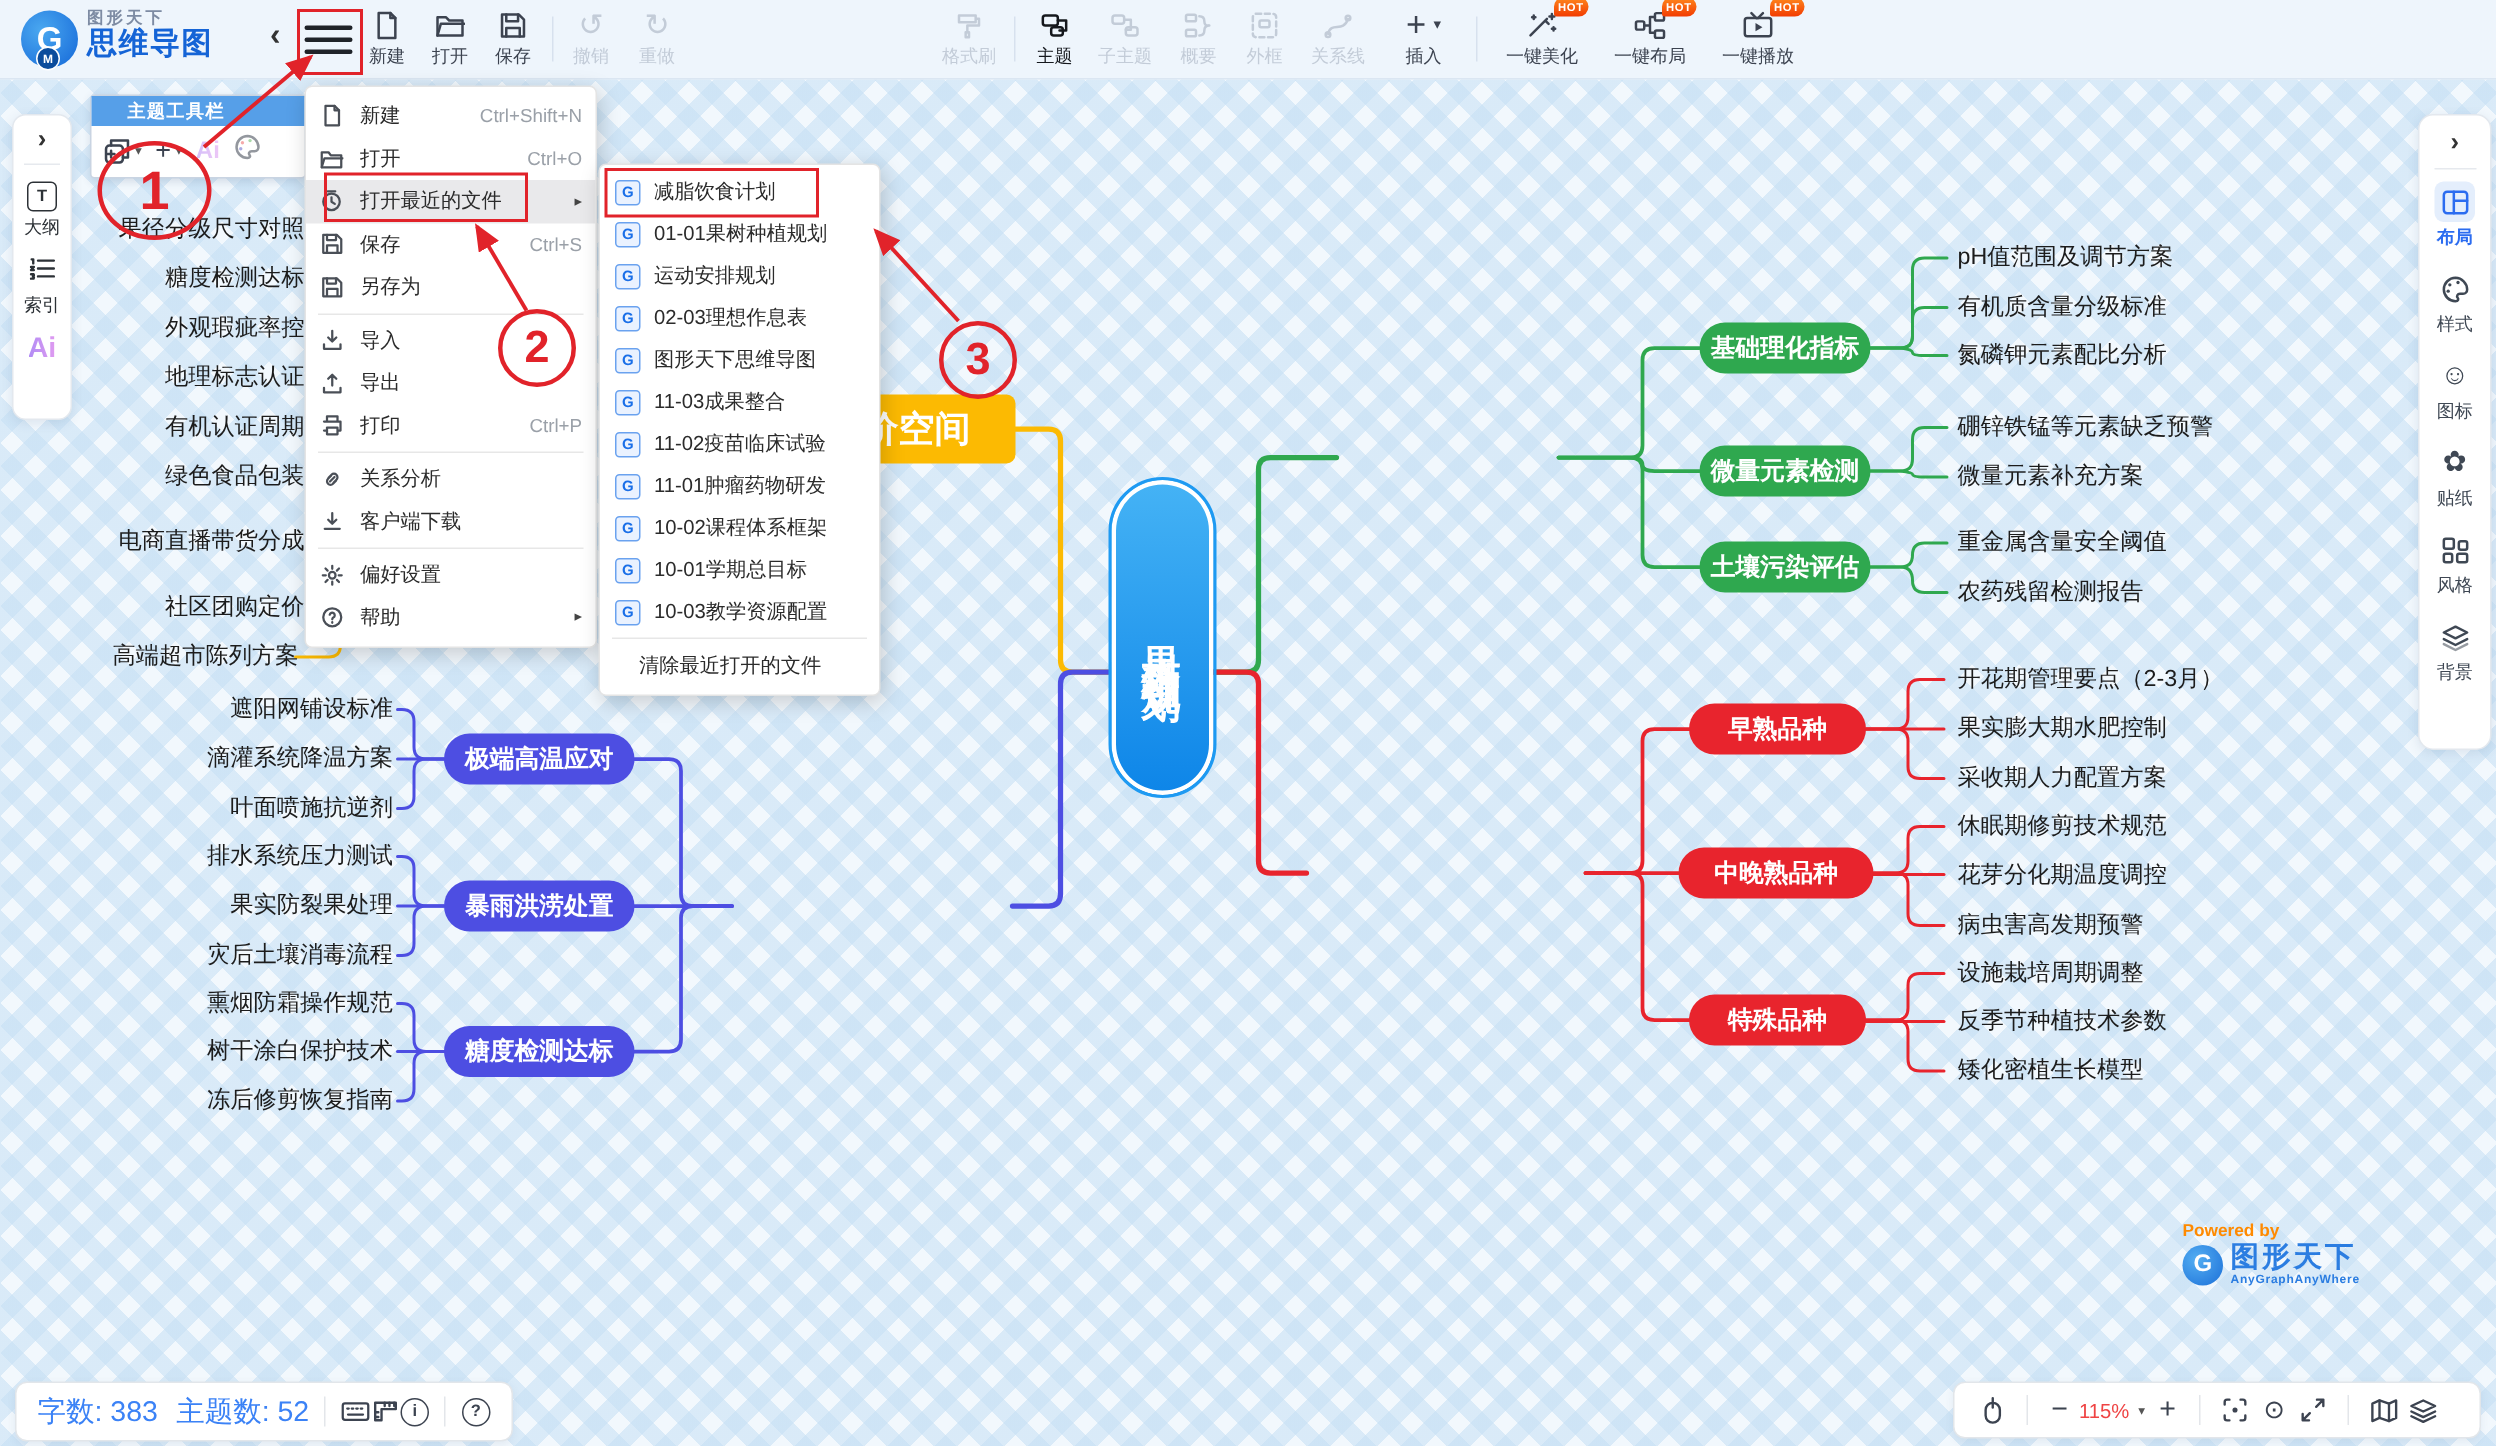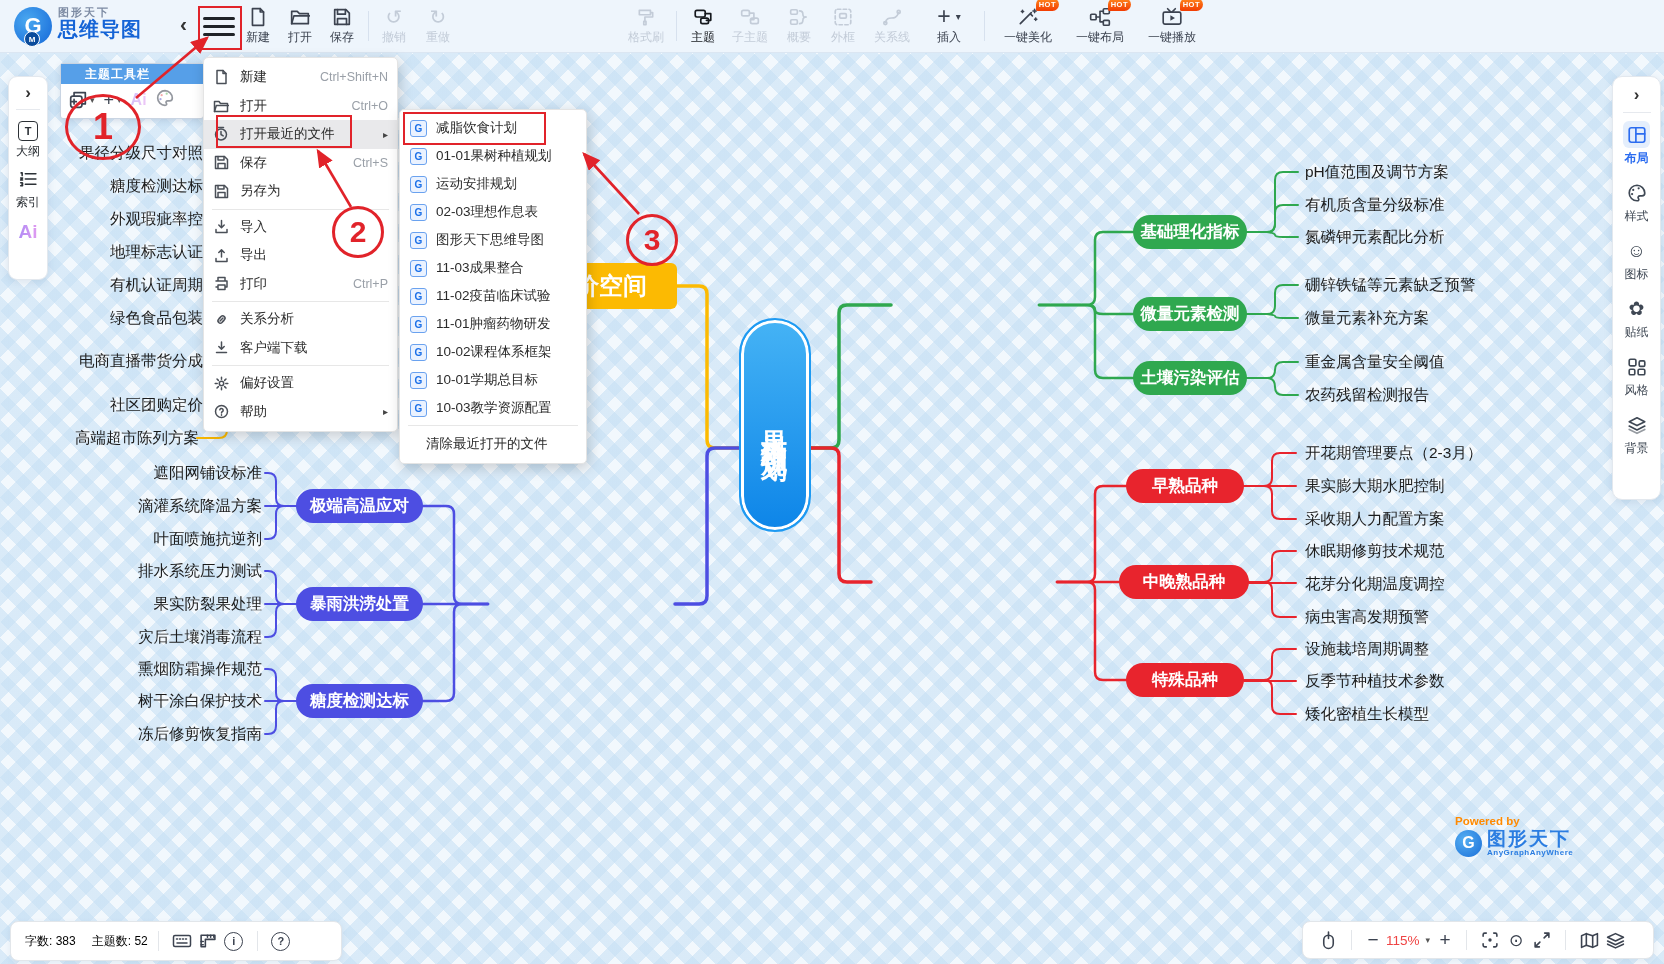--- a/index.html
+++ b/index.html
@@ -81,21 +81,21 @@
 .leaf.ralign{text-align:right}
 .green-bg{background:#2fa84f}.red-bg{background:#e8242d}.indigo-bg{background:#4d4ee2}.yellow-bg{background:#fcba02}
 .rootnode{position:absolute;left:739px;top:318px;width:68px;height:210px;z-index:2;border-radius:36px;
  background:linear-gradient(180deg,#45b3f5,#0d85e8);border:2px solid #1e9af2;box-shadow:inset 0 0 0 3px #fff;
  display:flex;align-items:center;justify-content:center;cursor:pointer}
 .rootnode .vt{writing-mode:vertical-rl;text-orientation:upright;color:#fff;font-weight:bold;font-size:26px;letter-spacing:5px}
 
 .bbar{position:absolute;top:921px;height:38px;background:#fff;border:1px solid #e2e6ea;border-radius:8px;z-index:6;
  display:flex;align-items:center;box-shadow:0 2px 6px rgba(50,80,120,.08);color:#3c4350}
 .bbar .vd{width:1px;height:20px;background:#e3e6ea;margin:0 10px}
-.bbar .txt{font-size:12px;color:#000000;white-space:nowrap}
+.bbar .txt{font-size:19px;color:#3b82f6;white-space:nowrap}
 .bbar .bic{display:flex;align-items:center;justify-content:center;width:26px;cursor:pointer;color:#3c4350}
 .circ{width:17px;height:17px;border:1.5px solid #3c4350;border-radius:50%;font-size:11px;font-weight:bold;display:flex;align-items:center;justify-content:center}
 .zoomtxt{font-size:13.5px;color:#ef4444;margin:0 2px}
 .zcaret{font-size:9px;color:#555;margin:0 4px}
 .pm{font-size:19px;color:#3c4350;cursor:pointer;width:22px;text-align:center}
 
 .wm{position:absolute;left:1455px;top:815px;z-index:2}
 .wm .pb{color:#ff8a00;font-size:11.5px;font-weight:bold;margin-left:0}
 .wm .row{display:flex;align-items:center;margin-top:2px}
 .wm .gc{width:27px;height:27px;border-radius:50%;background:radial-gradient(circle at 35% 35%,#54aef2,#1b6fd8);color:#fff;font-weight:bold;font-size:16px;display:flex;align-items:center;justify-content:center;margin-right:5px}

